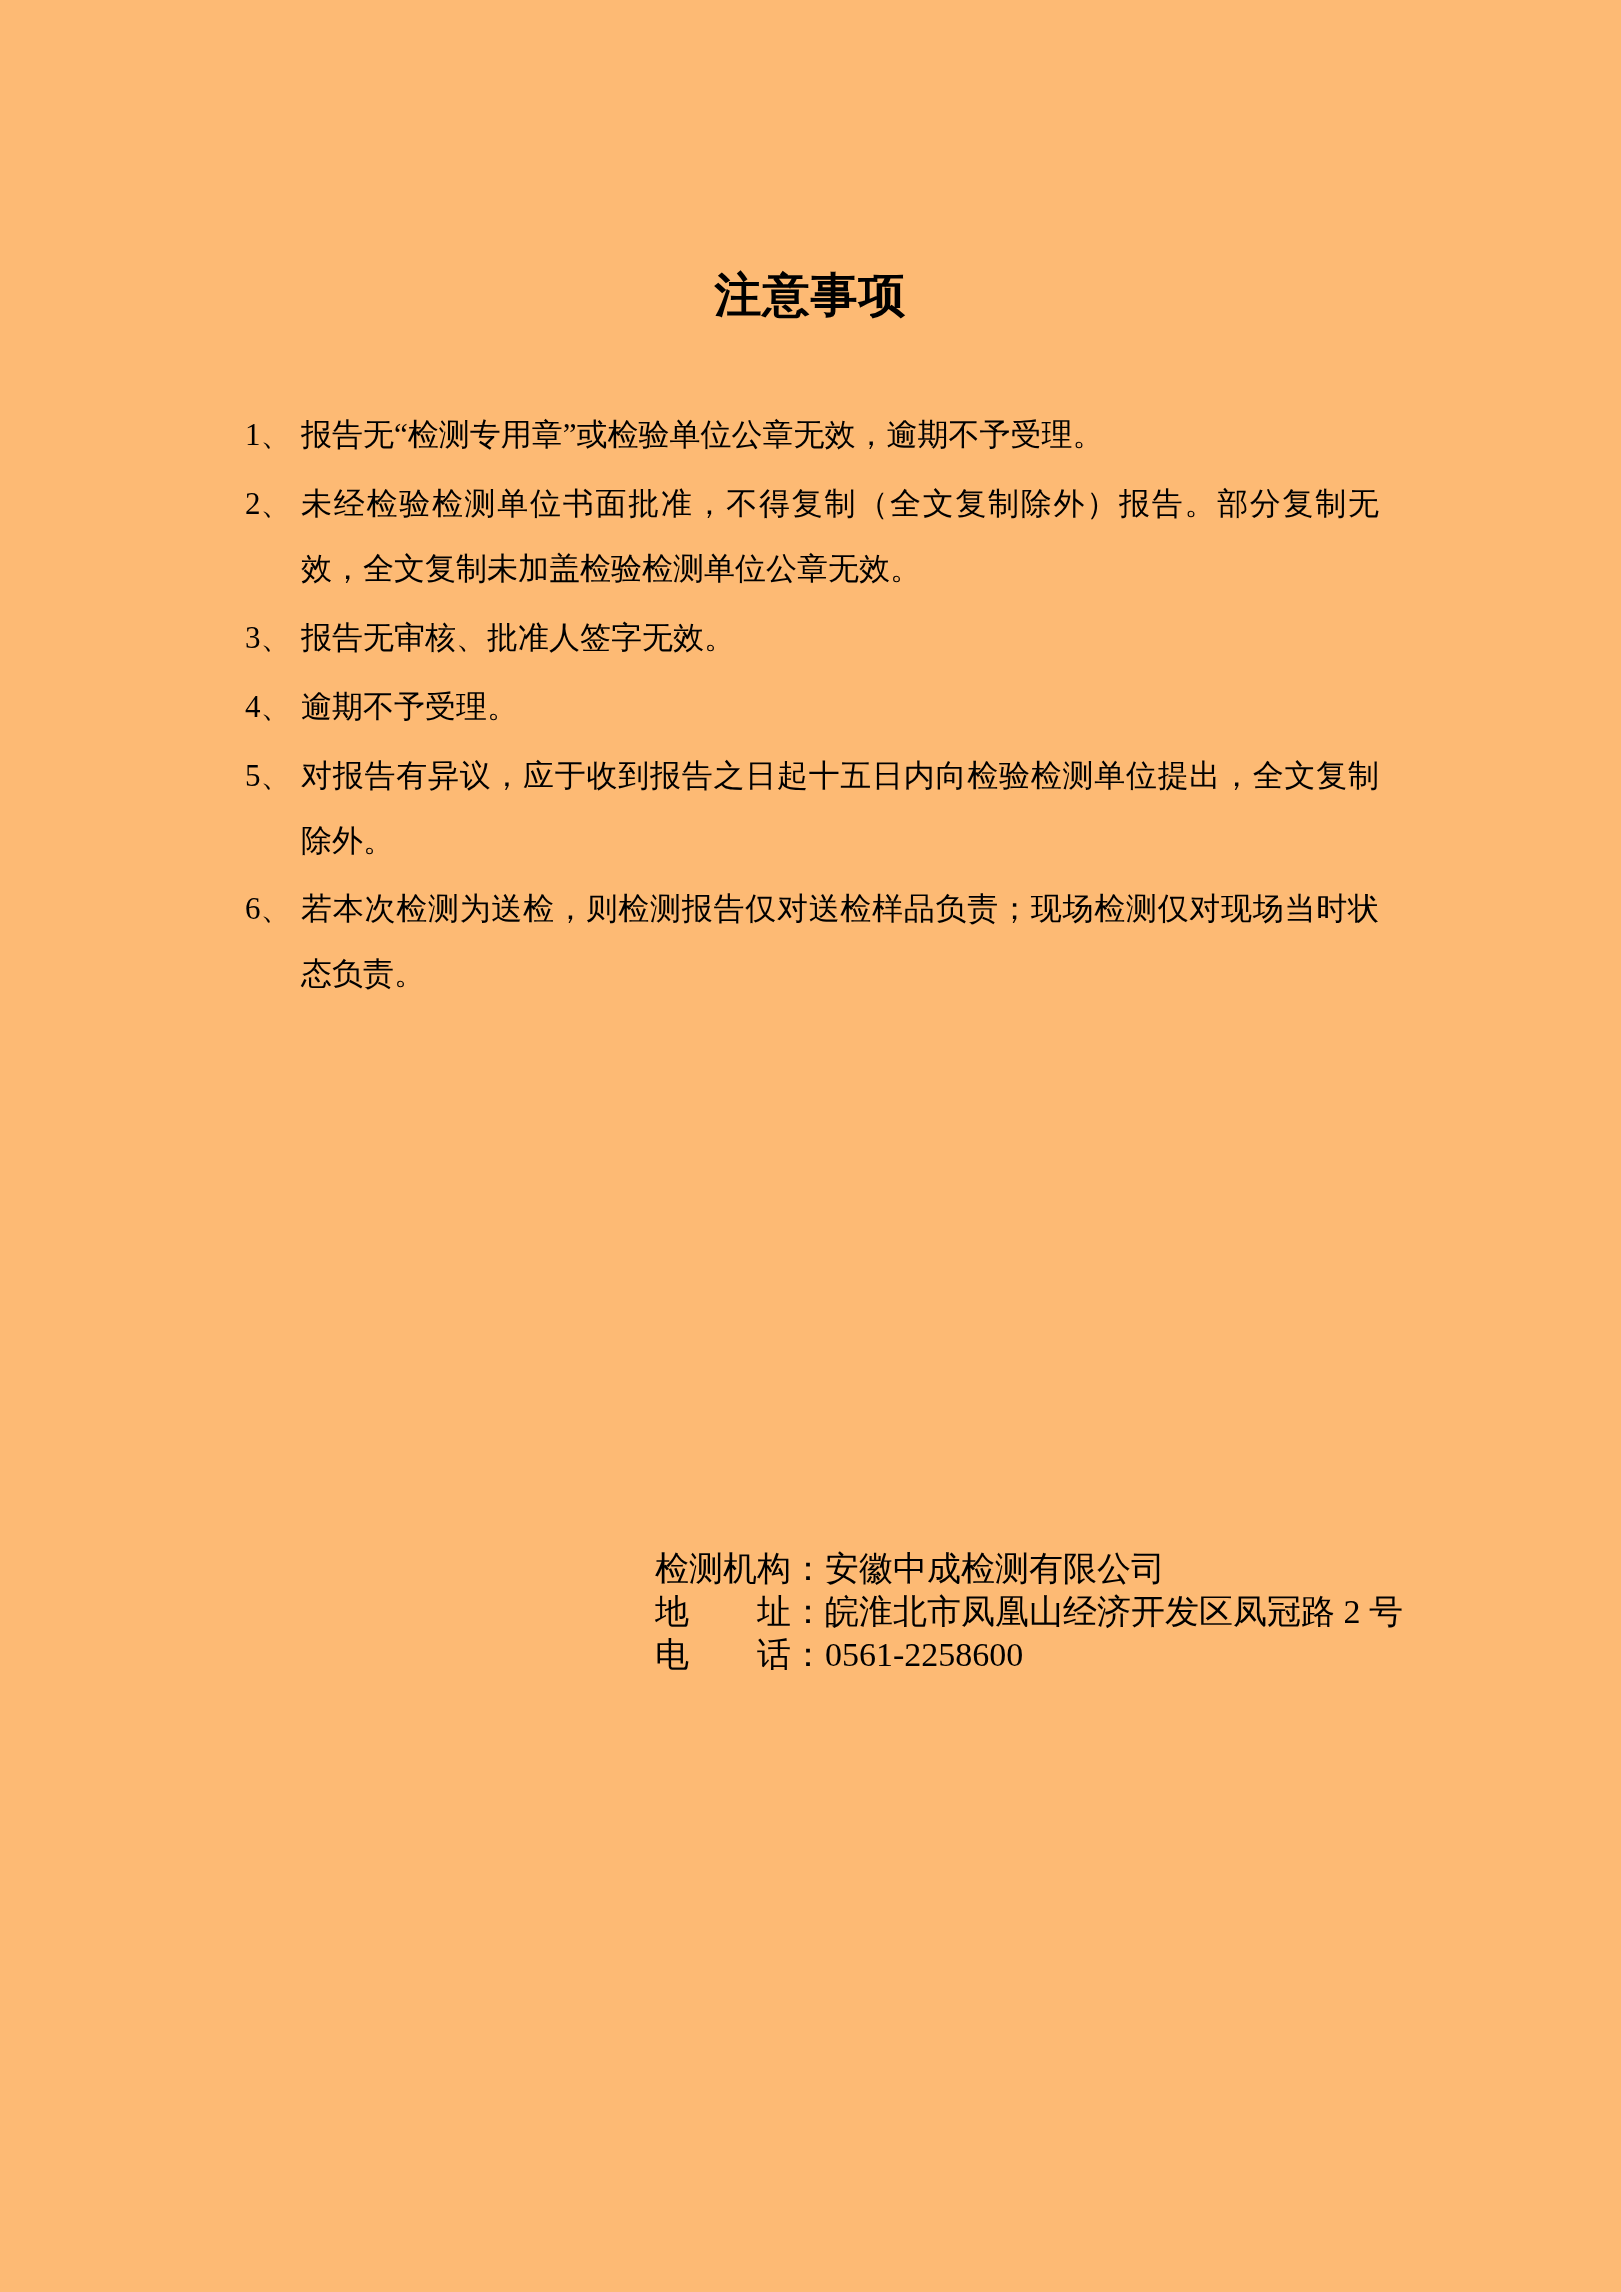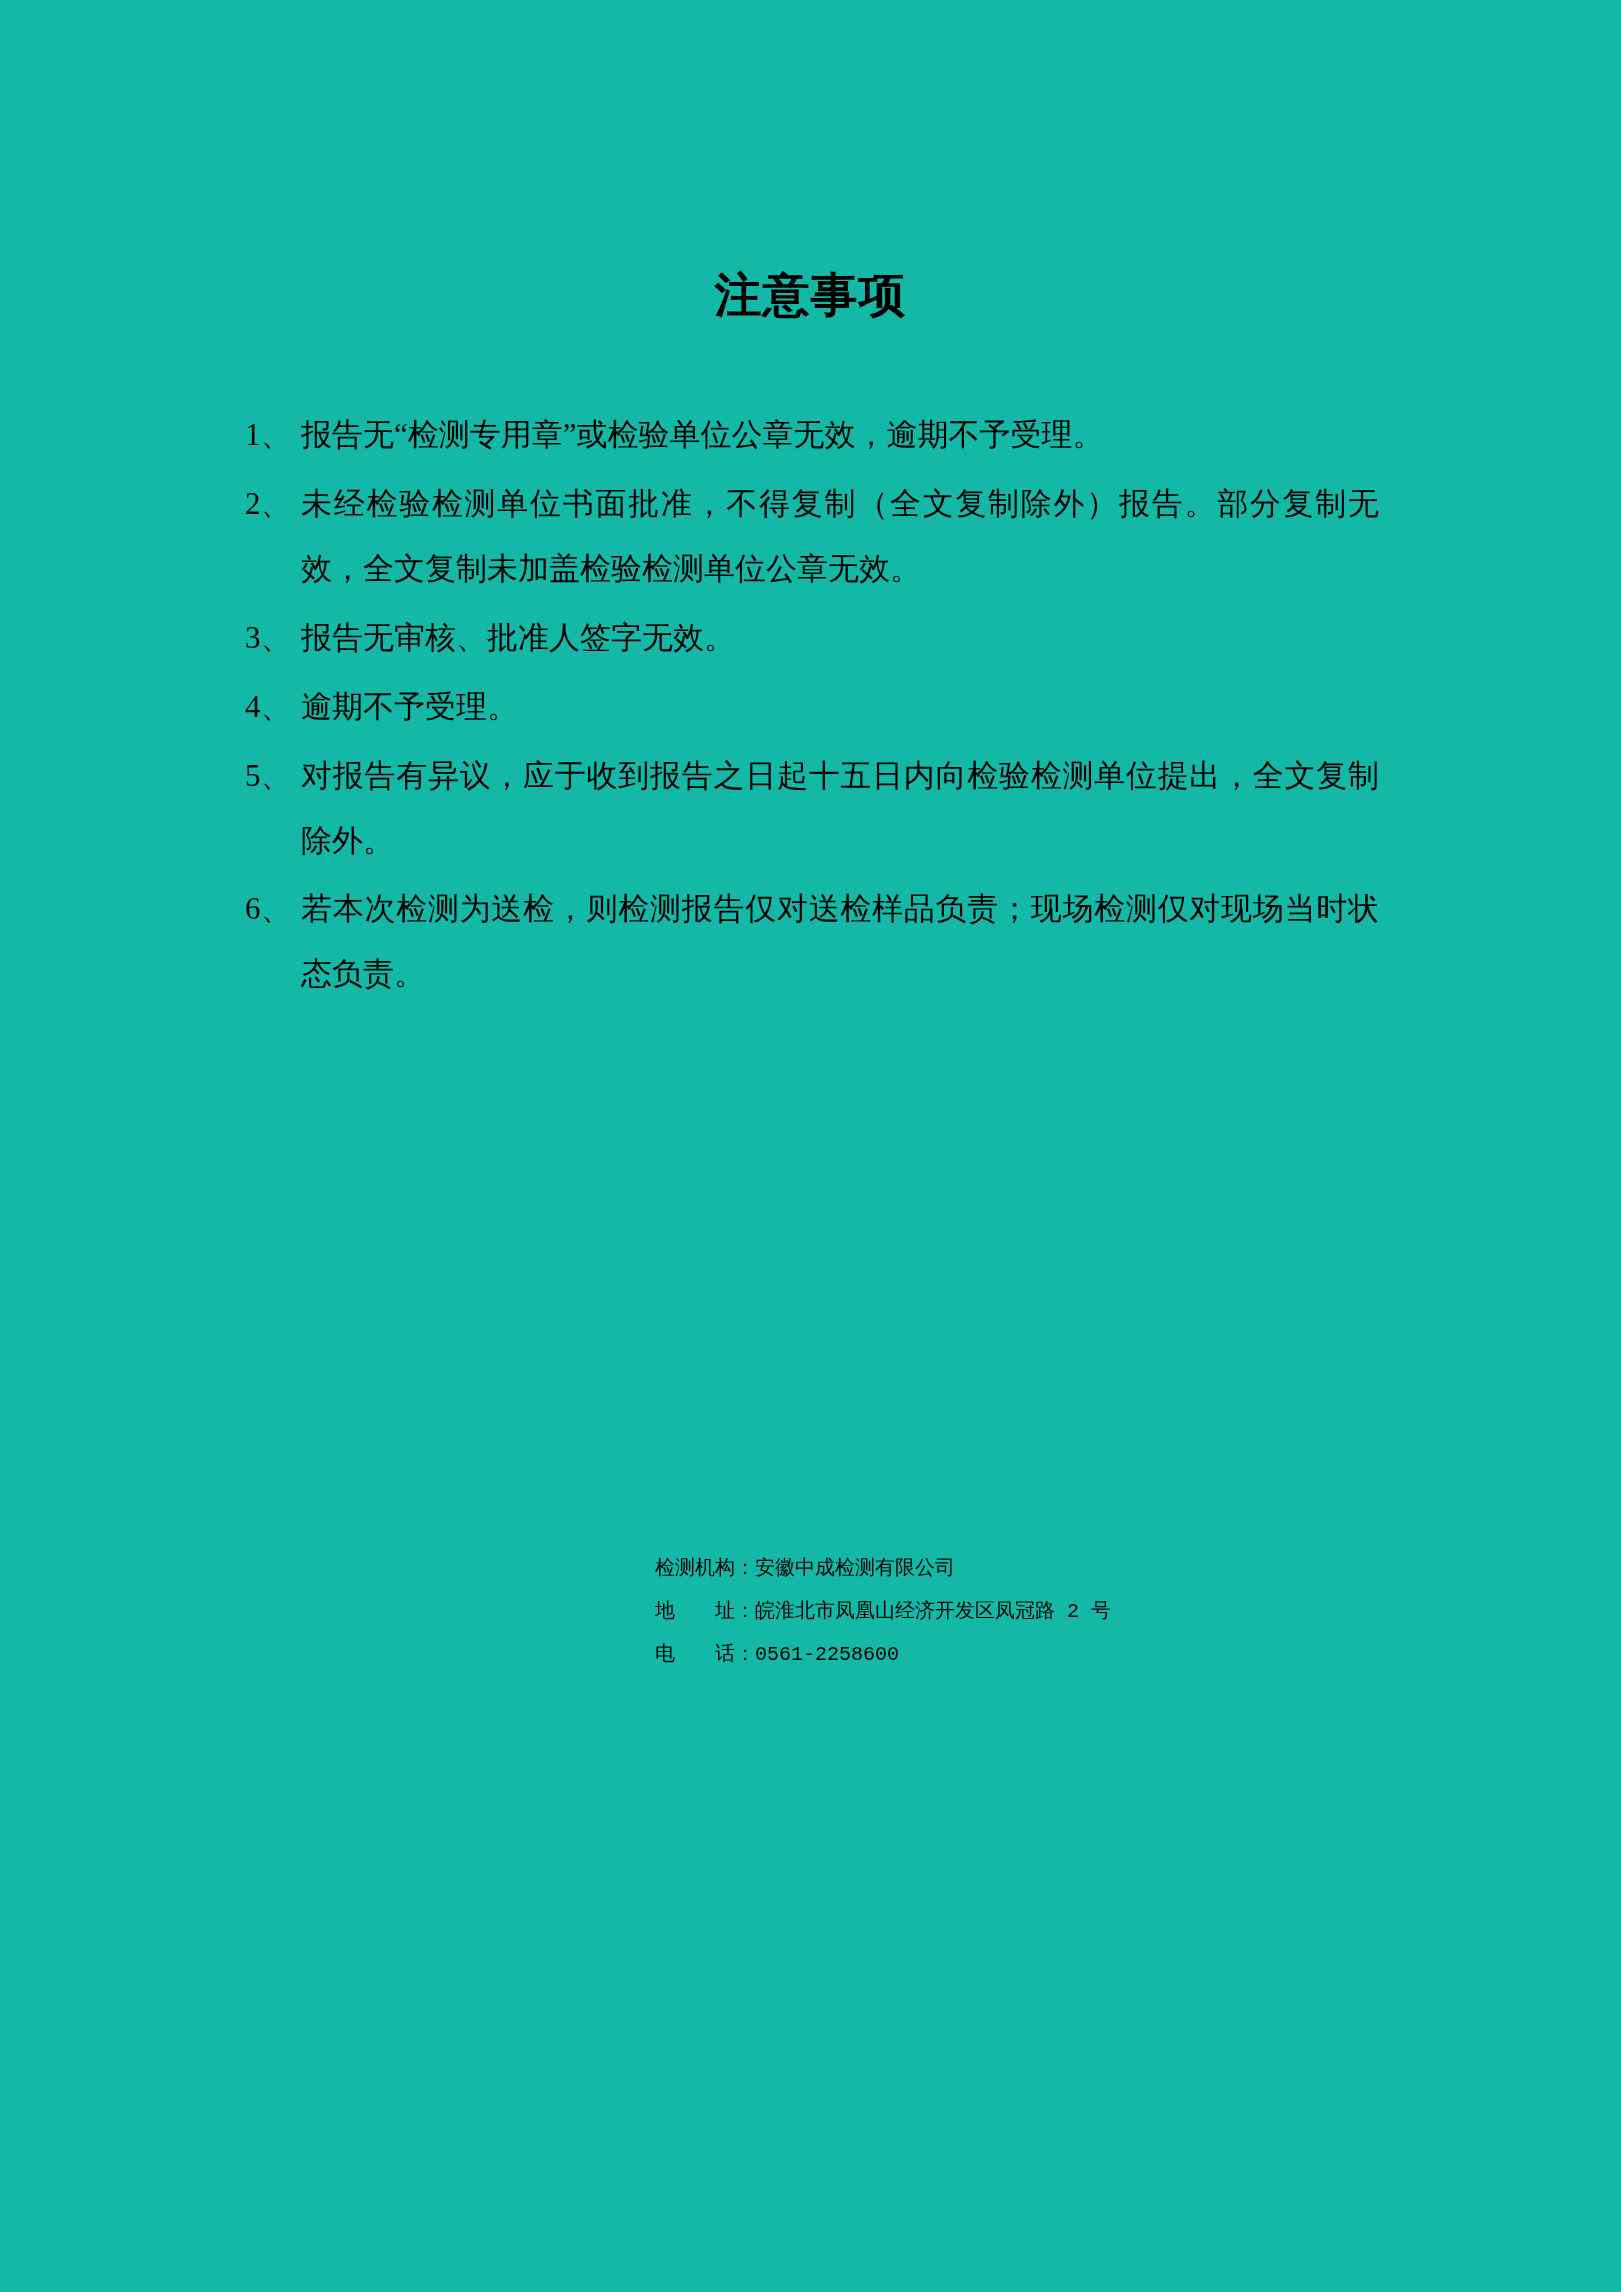--- a/index.html
+++ b/index.html
@@ -4,21 +4,21 @@
 <style>
   html, body {
     margin: 0;
     padding: 0;
     background: #ffffff;
   }
   .page {
     position: relative;
     width: 1621px;
     height: 2293px;
-    background: #14b8a6;
+    background: #fdba74;
     color: #000000;
     font-family: "Liberation Serif", "DejaVu Serif", serif;
     overflow: hidden;
   }
   .doc-title {
     margin: 0;
     padding-top: 269px;
     font-size: 47px;
     line-height: 53px;
     font-weight: bold;
@@ -40,23 +40,22 @@
     flex: 0 0 56px;
     width: 56px;
   }
   .notice-text {
     flex: 1;
     text-align: justify;
   }
   .contact {
     margin-top: 541px;
     margin-left: 655px;
-    font-size: 20px;
+    font-size: 34px;
     line-height: 43px;
-    font-family: Liberation Mono, monospace;
   }
   .contact-row {
     display: flex;
     white-space: nowrap;
   }
   .contact-label {
     flex: 0 0 auto;
   }
   .contact-value {
     flex: 0 0 auto;

